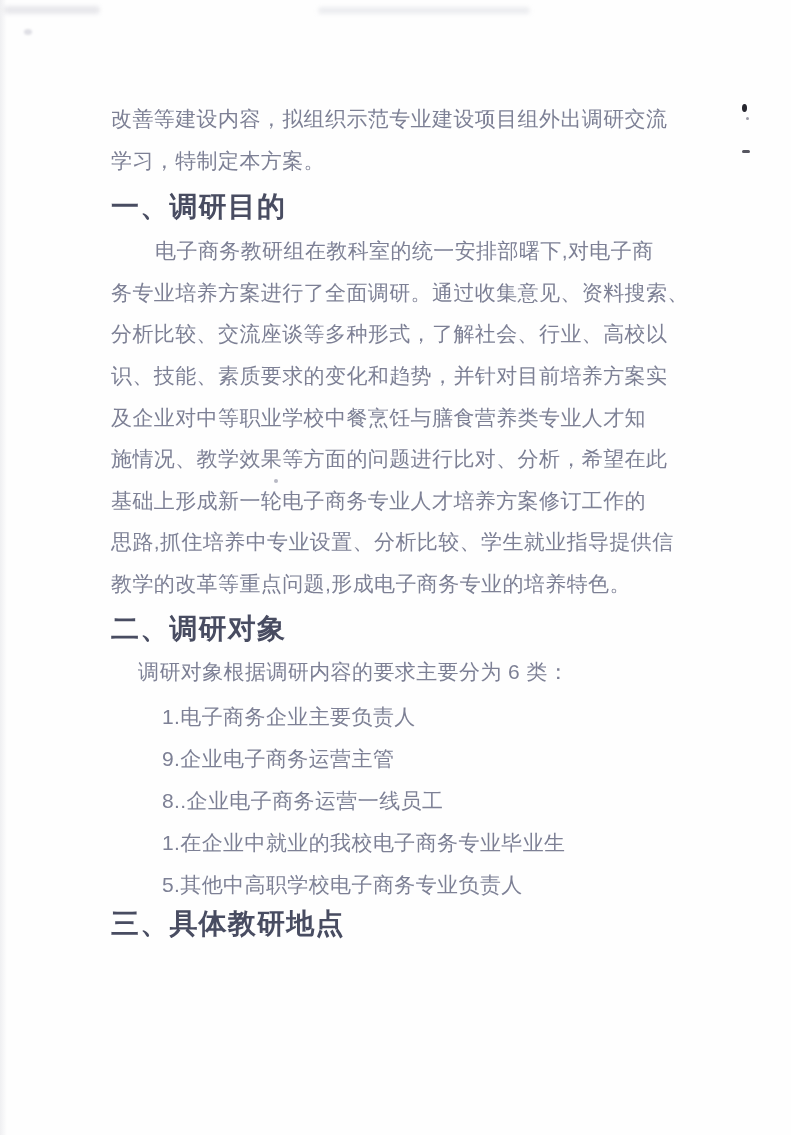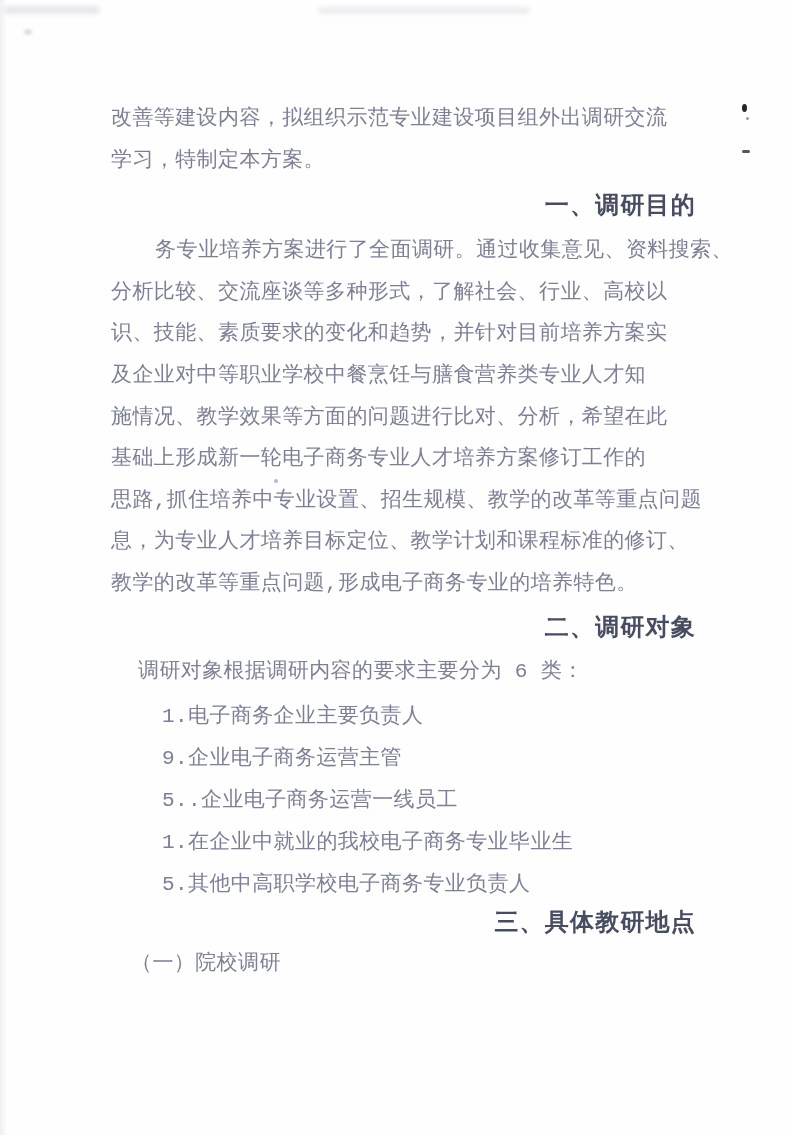--- a/index.html
+++ b/index.html
@@ -2,44 +2,43 @@
 <html><head>
 <meta charset="utf-8">
 <style>
   html, body { margin: 0; padding: 0; background: #ffffff; }
   .page {
     position: relative;
     width: 791px;
     height: 1135px;
     background: #fefefe;
     overflow: hidden;
-    font-family: Liberation Mono, monospace;
+    font-family: Liberation Sans, sans-serif;
   }
   .content {
     position: absolute;
     left: 111px;
     top: 98px;
     width: 585px;
     color: #7d8095;
     font-size: 21px;
   }
   .line {
     line-height: 41.6px;
     letter-spacing: 0.4px;
     white-space: nowrap;
   }
   .para.indent-first .line:first-child { text-indent: 2.1em; }
   .heading {
     font-weight: bold;
-    font-size: 24px;
+    font-size: 28px;
     line-height: 36px;
     color: #484c61;
     letter-spacing: 1.2px;
     white-space: nowrap;
-    text-align: right;
   }
   .heading-1 { margin-top: 8px; }
   .para-1 { margin-top: 5px; }
   .heading-2 { margin-top: 6px; }
   .lead-line { margin-top: 4px; margin-left: 27px; }
   .list { margin-top: 4px; }
   .list .line { margin-left: 51px; line-height: 42px; }
   .heading-3 { margin-top: 0px; }
   .sub-line { margin-top: 1px; margin-left: 20px; }
 
@@ -83,41 +82,40 @@
   <div class="content">
 
     <div class="para intro">
         <div class="line">改善等建设内容，拟组织示范专业建设项目组外出调研交流</div>
         <div class="line">学习，特制定本方案。</div>
       </div>
 
     <div class="heading heading-1">一、调研目的</div>
 
     <div class="para para-1 indent-first">
+        <div class="line">电子商务教研组在教科室的统一安排部曙下,对电子商</div>
         <div class="line">务专业培养方案进行了全面调研。通过收集意见、资料搜索、</div>
         <div class="line">分析比较、交流座谈等多种形式，了解社会、行业、高校以</div>
         <div class="line">识、技能、素质要求的变化和趋势，并针对目前培养方案实</div>
         <div class="line">及企业对中等职业学校中餐烹饪与膳食营养类专业人才知</div>
         <div class="line">施情况、教学效果等方面的问题进行比对、分析，希望在此</div>
         <div class="line">基础上形成新一轮电子商务专业人才培养方案修订工作的</div>
-        <div class="line">思路,抓住培养中专业设置、招生规模、教学的改革等重点问题</div>
-        <div class="line">息，为专业人才培养目标定位、教学计划和课程标准的修订、</div>
+        <div class="line">思路,抓住培养中专业设置、分析比较、学生就业指导提供信</div>
         <div class="line">教学的改革等重点问题,形成电子商务专业的培养特色。</div>
       </div>
 
     <div class="heading heading-2">二、调研对象</div>
 
     <div class="line lead-line">调研对象根据调研内容的要求主要分为 6 类：</div>
 
     <div class="list">
         <div class="line">1.电子商务企业主要负责人</div>
         <div class="line">9.企业电子商务运营主管</div>
-        <div class="line">5..企业电子商务运营一线员工</div>
+        <div class="line">8..企业电子商务运营一线员工</div>
         <div class="line">1.在企业中就业的我校电子商务专业毕业生</div>
         <div class="line">5.其他中高职学校电子商务专业负责人</div>
       </div>
 
     <div class="heading heading-3">三、具体教研地点</div>
 
-    <div class="line sub-line">（一）院校调研</div>
 
   </div>
 </div>
 
 </body></html>

